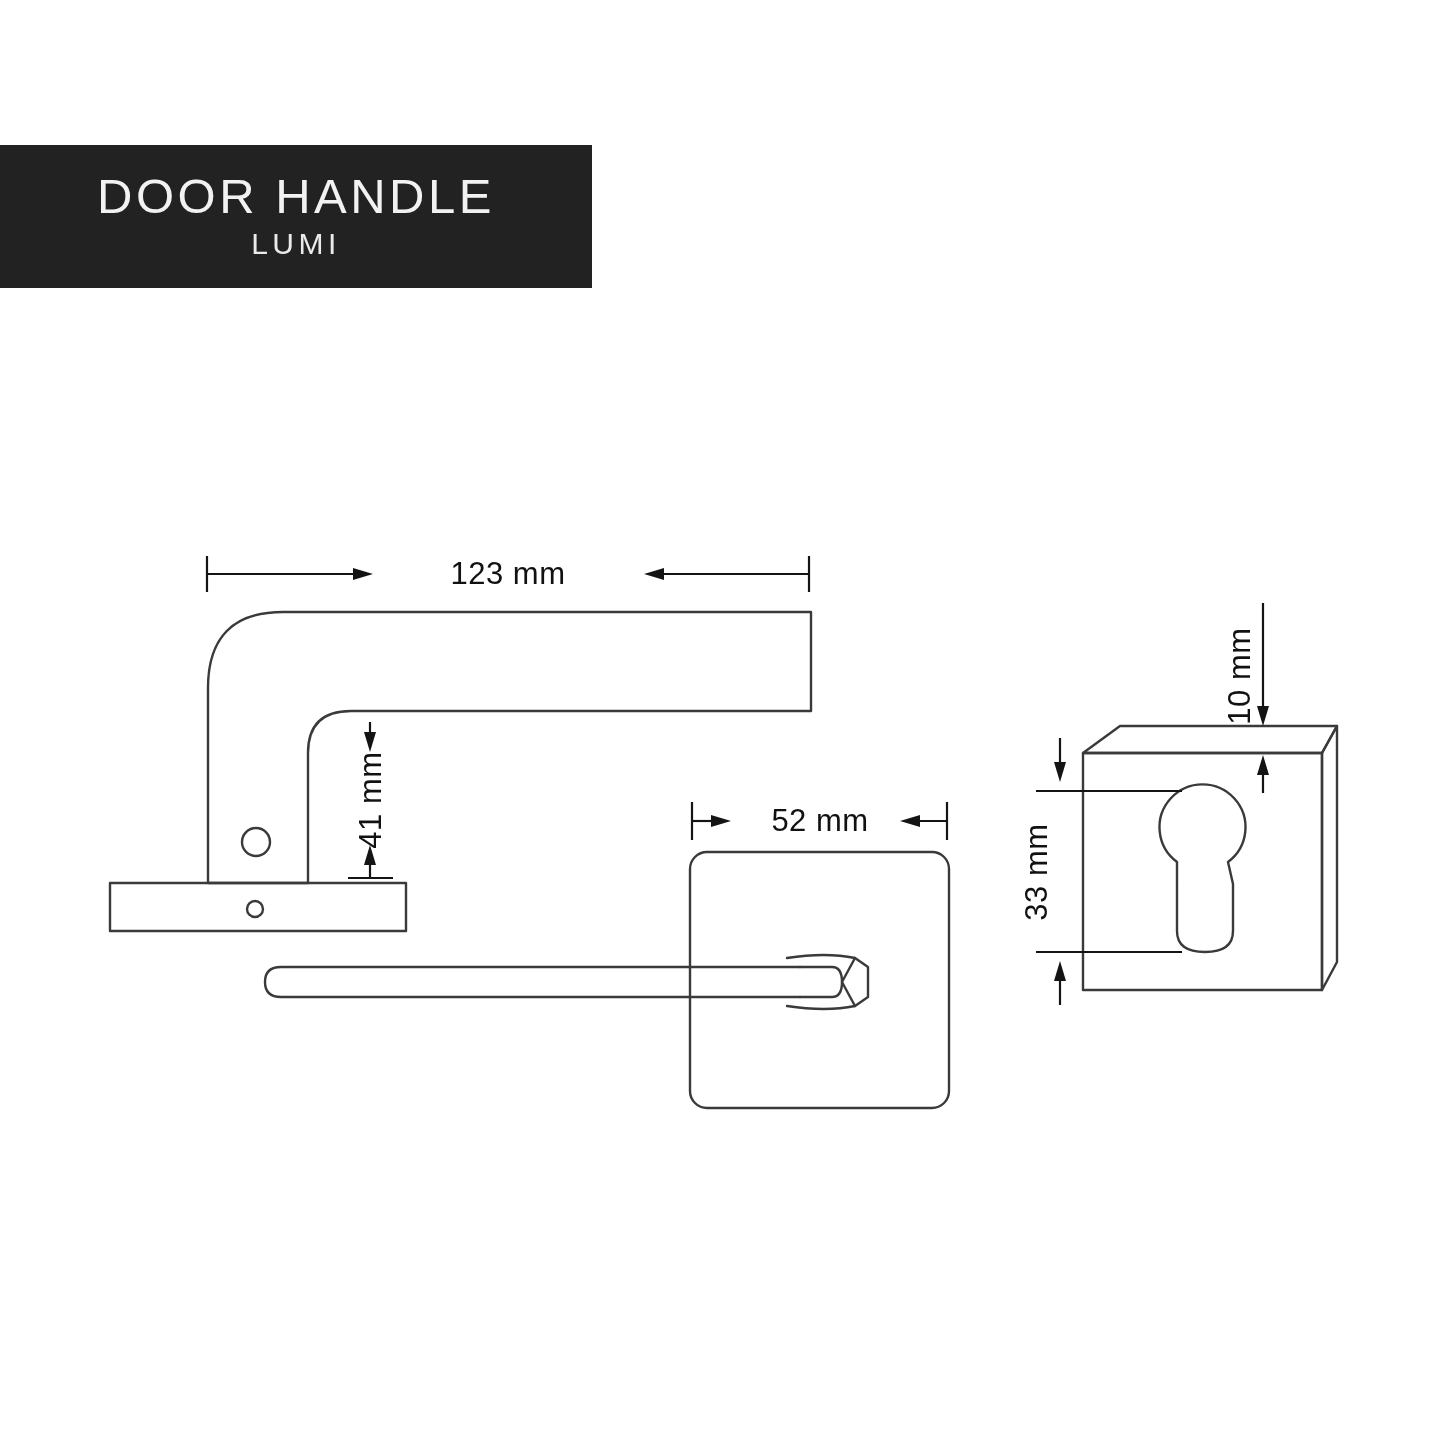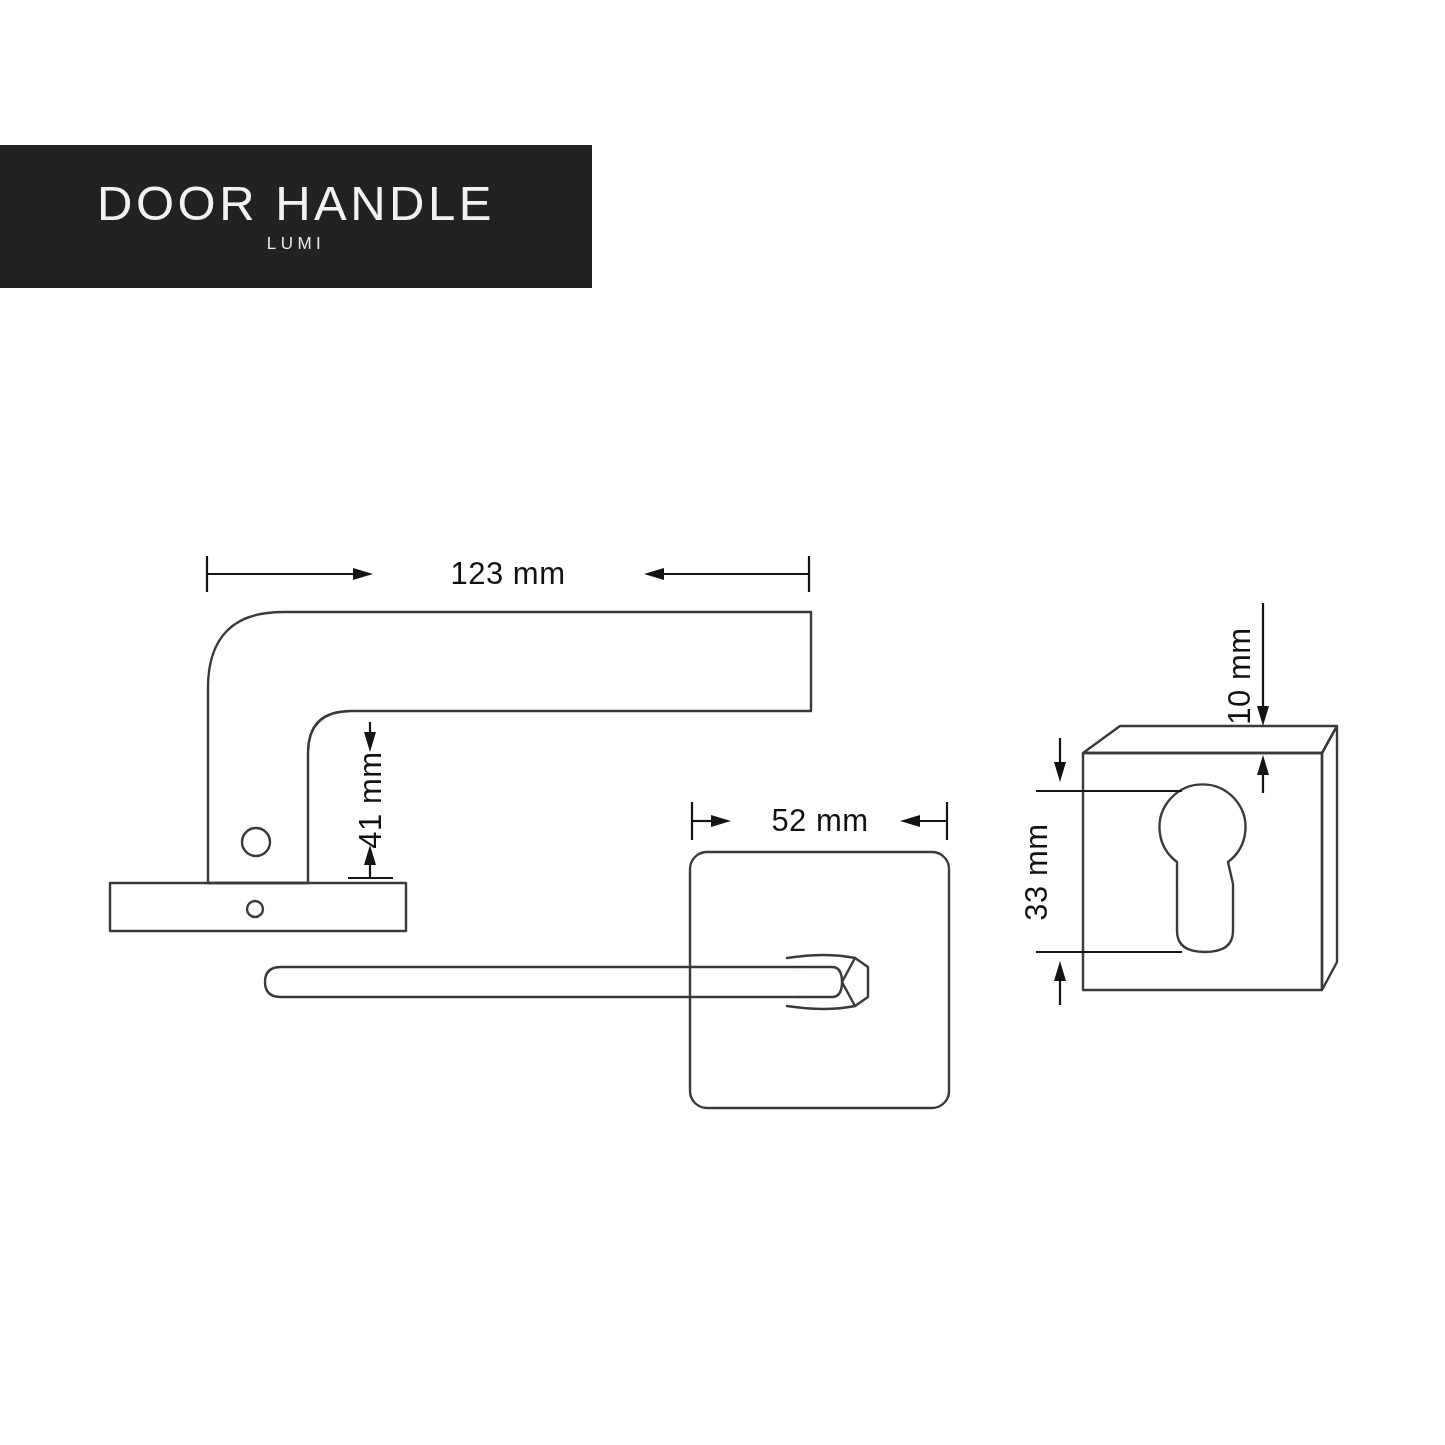--- a/index.html
+++ b/index.html
@@ -42,21 +42,21 @@
     color: #f2f2f2;
     font-size: 49px;
     font-weight: 300;
     letter-spacing: 3.5px;
     line-height: 1.02;
     white-space: nowrap;
     font-family: "Liberation Sans", sans-serif;
   }
   .title-sub {
     color: #eaeaea;
-    font-size: 17px;
+    font-size: 30px;
     font-weight: 300;
     letter-spacing: 4.5px;
     margin-top: 6px;
     white-space: nowrap;
     font-family: "Liberation Sans", sans-serif;
   }
 
   
   #drawing {
     position: absolute;

